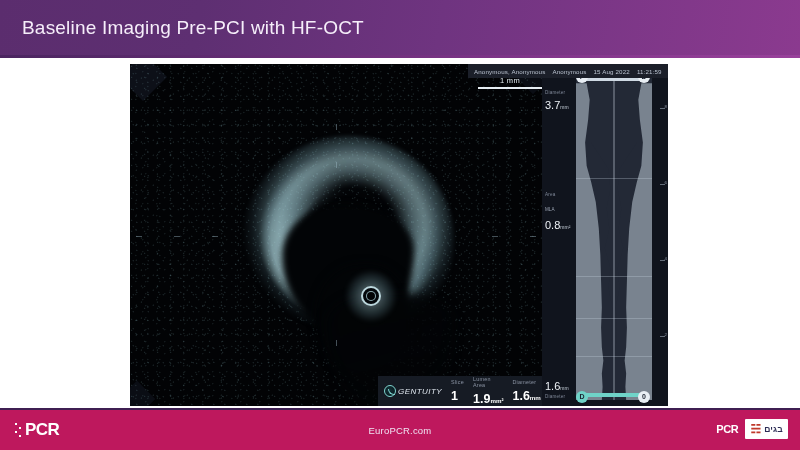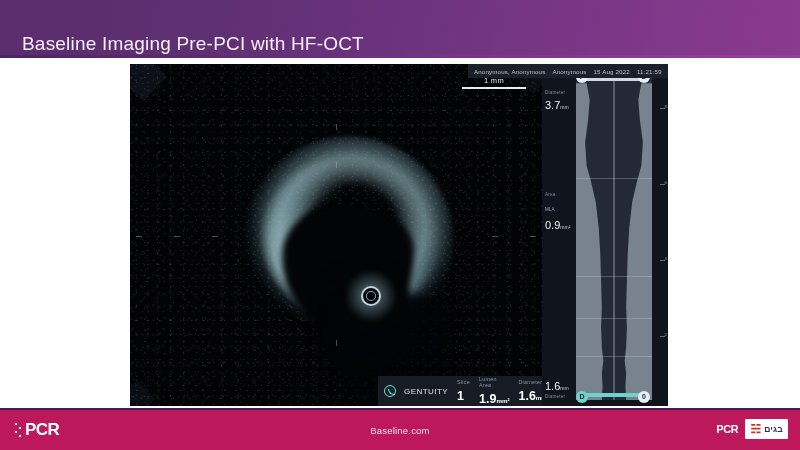--- a/index.html
+++ b/index.html
@@ -7,21 +7,21 @@
   body {
     font-family:"Liberation Sans", sans-serif;
     background:#ffffff;
     position:relative;
   }
 
   
   .header {
     position:absolute; left:0; top:0; width:800px; height:55px;
     background:linear-gradient(100deg,#5b2d6e 0%,#5e2f72 25%,#6f3480 55%,#8b3a8f 100%);
-    display:flex; align-items:flex-end;
+    display:flex; align-items:center;
   }
   .header-title {
     color:#f6eefa; font-size:19px; font-weight:400;
     padding-left:22px; letter-spacing:.2px; white-space:nowrap;
   }
   .header-accent {
     position:absolute; left:0; top:55px; width:800px; height:3px;
     background:linear-gradient(90deg,#4b2560 0%,#7b3486 60%,#99419b 100%);
   }
 
@@ -142,21 +142,21 @@
     border-radius:40% 46% 52% 48% / 26% 22% 74% 78%;
     filter:blur(5px);
   }
   
   .tick { position:absolute; background:rgba(168,198,210,.40); }
   .tick.h { width:6px; height:1px; }
   .tick.v { width:1px; height:6px; }
 
   
   .scalebar-wrap {
-    position:absolute; right:16px; top:12px; width:64px; text-align:center;
+    position:absolute; right:0; top:12px; width:64px; text-align:center;
   }
   .scalebar-label {
     color:#e2eaf0; font-size:7.5px; letter-spacing:.3px; margin-bottom:2px;
   }
   .scalebar-line { height:2px; background:#e6edf2; width:100%; }
 
   
   .info-strip {
     position:absolute; left:338px; top:0px; width:200px; height:14px;
     background:#1b1f29; display:flex; align-items:center; gap:7px;
@@ -165,21 +165,21 @@
   .info-strip span {
     color:#b9c2cf; font-size:6.2px; letter-spacing:.15px; white-space:nowrap;
   }
 
   
   .meas-strip {
     position:absolute; left:248px; bottom:0; width:164px; height:30px;
     background:#161b24; display:flex; align-items:center; padding:0 6px; gap:9px;
   }
   .gentuity {
-    display:flex; align-items:center; gap:8px;
+    display:flex; align-items:center; gap:2px;font-style:italic;
   }
   .gent-mark {
     width:12px; height:12px; border-radius:50%;
     border:1.3px solid #7fd4cf;
     background:radial-gradient(circle at 40% 40%, #123238, #06161a);
     position:relative; flex:none;
   }
   .gent-mark::after{
     content:""; position:absolute; left:3px; top:3.4px; width:6px; height:5px;
     border-left:1.2px solid #7fd4cf; border-bottom:1.2px solid #7fd4cf;
@@ -378,21 +378,21 @@
     <div class="lmode">
 
       <div class="lmode-gutter">
         <div class="gut-item" style="top:26px;">
           <span class="gut-label">Diameter</span>
           <span class="gut-value">3.7</span><span class="gut-unit">mm</span>
         </div>
         <div class="gut-item" style="top:128px;">
           <span class="gut-label">Area</span>
           <span class="gut-sub">MLA</span>
-          <span class="gut-value">0.9</span><span class="gut-unit">mm²</span>
+          <span class="gut-value">0.8</span><span class="gut-unit">mm²</span>
         </div>
         <div class="gut-item" style="top:312px;">
           <span class="gut-value">1.6</span><span class="gut-unit">mm</span>
           <span class="gut-label">Diameter</span>
         </div>
       </div>
 
       <div class="lmode-scan">
         <div class="lmode-vessel"></div>
         <div class="lmode-channel"></div>
@@ -428,21 +428,21 @@
 </div>
 
 <div class="footer">
   <div class="footer-line"></div>
 
   <div class="pcr-logo">
     <span class="dots"></span>
       <span>PCR</span>
   </div>
 
-  <div class="footer-center">Baseline.com</div>
+  <div class="footer-center">EuroPCR.com</div>
 
   <div class="footer-right">
     <div class="pcr-small">PCR</div>
     <div class="sponsor-box">
       <span class="sponsor-mark">☵</span>
       <span class="sponsor-text">בגים</span>
     </div>
   </div>
 </div>
 

